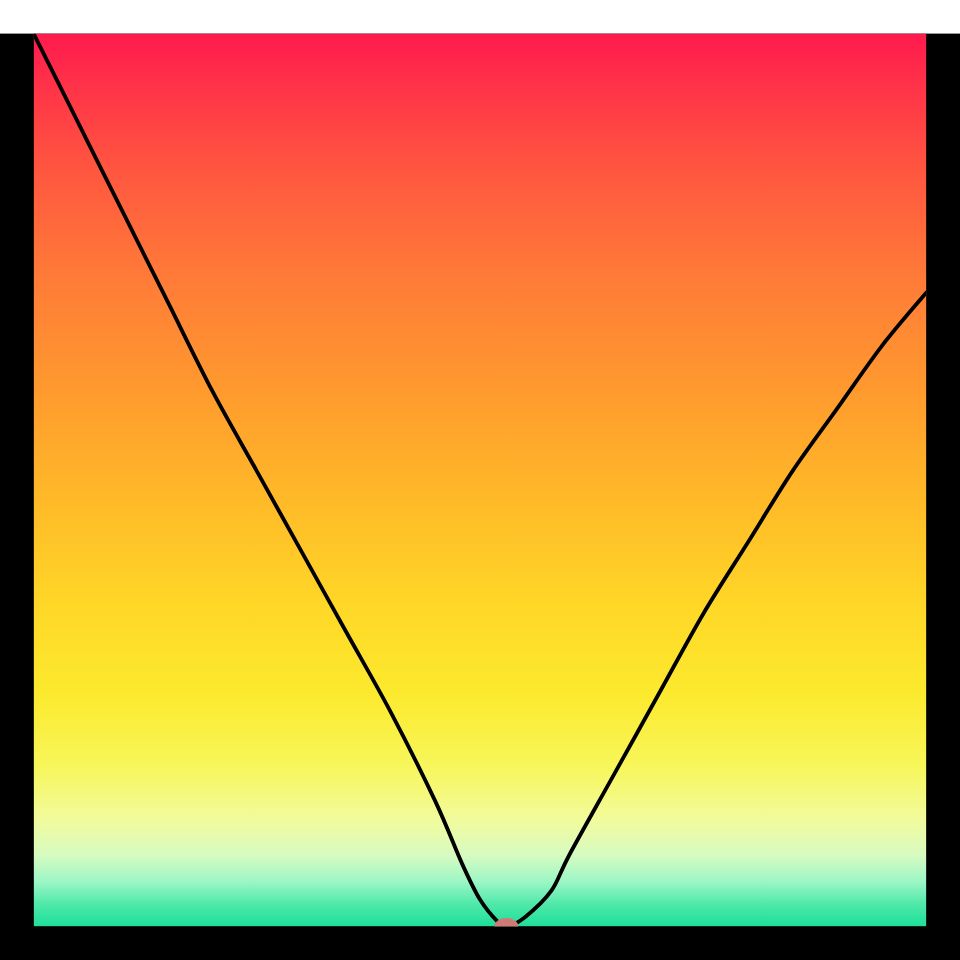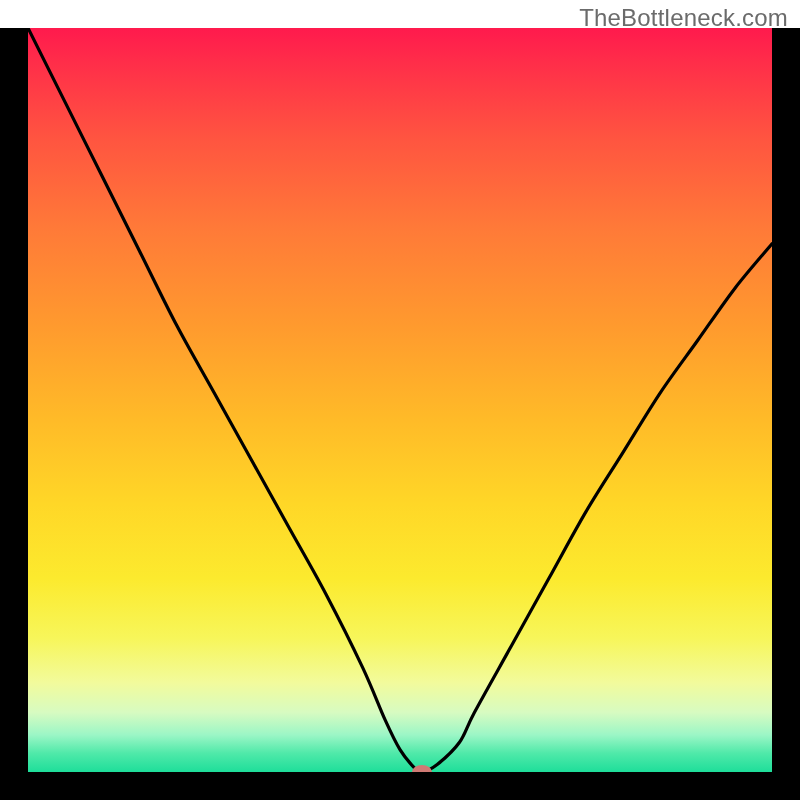--- a/index.html
+++ b/index.html
@@ -76,21 +76,20 @@
     border-radius: 50%;
     background: #cf7a74;
     transform: translate(-50%, -50%);
     z-index: 5;
   }
 </style>
 </head>
 <body>
 
 <div class="container">
-  <div class="watermark">TheBottleneck.com</div>
 
   <div class="frame">
     <div class="plot-area">
       <div class="gradient-bg"></div>
       <svg class="curve" viewBox="0 0 744 744" preserveAspectRatio="none">
         <path id="curve-path" fill="none" stroke="#000000" stroke-width="3.2" stroke-linecap="round" stroke-linejoin="round" d="M 0.00 0.00 C 5.95 11.90, 25.30 50.59, 37.20 74.40 C 49.10 98.21, 62.50 124.99, 74.40 148.80 C 86.30 172.61, 99.70 199.39, 111.60 223.20 C 123.50 247.01, 136.90 274.98, 148.80 297.60 C 160.70 320.22, 174.10 343.13, 186.00 364.56 C 197.90 385.99, 211.30 410.09, 223.20 431.52 C 235.10 452.95, 248.50 477.05, 260.40 498.48 C 272.30 519.91, 285.70 542.82, 297.60 565.44 C 309.50 588.06, 325.28 619.60, 334.80 639.84 C 344.32 660.08, 351.17 678.83, 357.12 691.92 C 363.07 705.01, 367.24 713.94, 372.00 721.68 C 376.76 729.42, 383.31 736.71, 386.88 740.28 C 390.45 743.85, 390.75 744.60, 394.32 744.00 C 397.89 743.40, 403.25 741.32, 409.20 736.56 C 415.15 731.80, 425.57 722.57, 431.52 714.24 C 437.47 705.91, 438.07 699.96, 446.40 684.48 C 454.73 669.00, 471.70 638.95, 483.60 617.52 C 495.50 596.09, 508.90 571.99, 520.80 550.56 C 532.70 529.13, 546.10 503.84, 558.00 483.60 C 569.90 463.36, 583.30 443.13, 595.20 424.08 C 607.10 405.03, 620.50 382.42, 632.40 364.56 C 644.30 346.70, 657.70 329.15, 669.60 312.48 C 681.50 295.81, 694.90 275.88, 706.80 260.40 C 718.70 244.92, 738.05 222.90, 744.00 215.76"></path>
       </svg>
       <div id="marker" class="marker" style="left: 394.32px; top: 744px;"></div>
     </div>
   </div>

